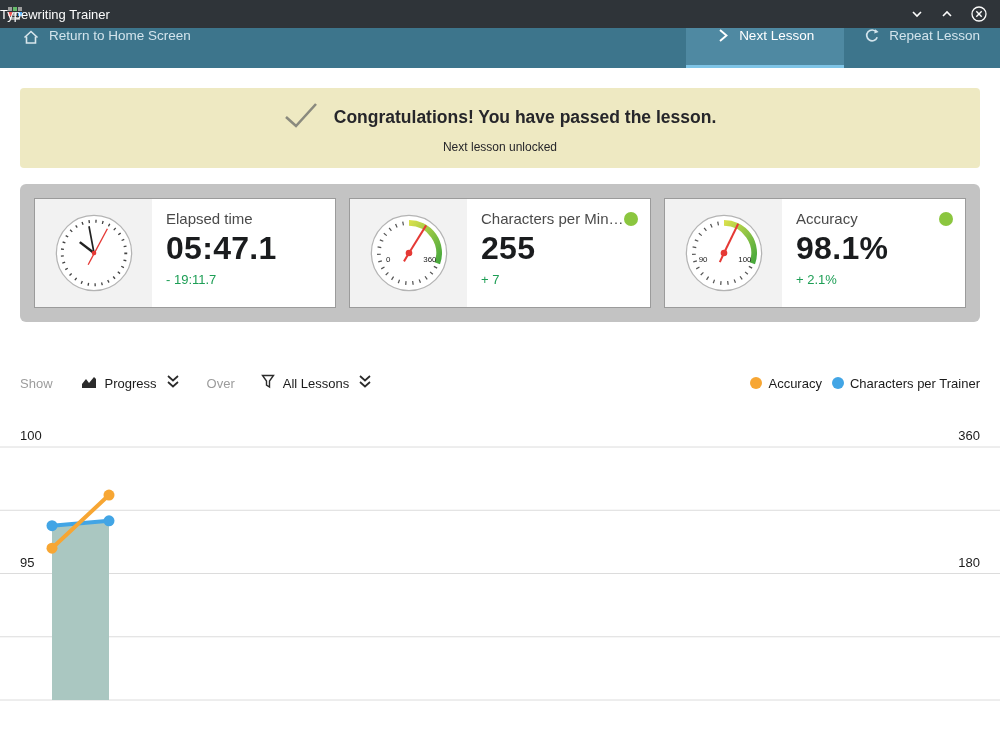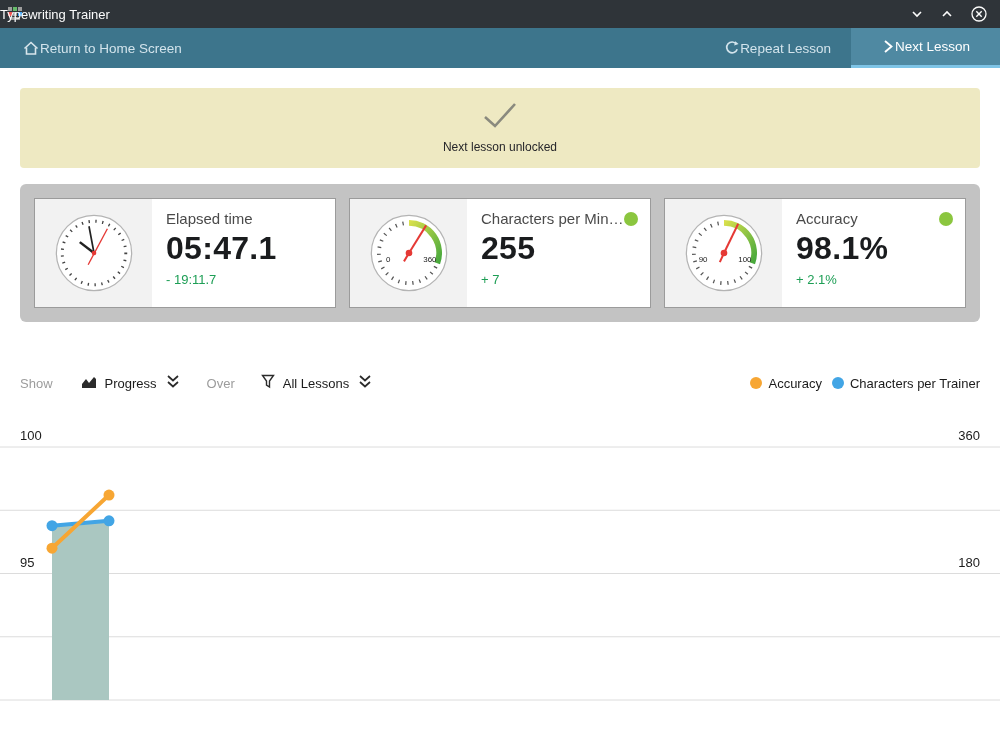--- a/index.html
+++ b/index.html
@@ -10,21 +10,21 @@
   .titlebar { height:28px; background:#2f3439; display:flex; align-items:center;
     color:#fcfcfc; font-size:13px; position:relative; }
   .app-icon { margin-left:7px; display:flex; align-items:center; }
   .tb-title { position:absolute; left:0; right:0; text-align:left; pointer-events:none; }
   .tb-controls { margin-left:auto; display:flex; align-items:center; gap:16px; margin-right:12px; }
   .tb-controls span { display:flex; align-items:center; }
 
   
   .toolbar { height:40px; background:#3d758c; display:flex; align-items:stretch;
     color:#d3e4ec; font-size:13.5px; }
-  .tool-btn { display:flex; align-items:center; padding:0 20px; cursor:default; }
+  .tool-btn { display:flex; align-items:flex-start; gap:9px; padding:0 20px; cursor:default; }
   .tool-btn.home { padding-left:22px; }
   .tool-spacer { flex:1; }
   .tool-btn.selected { background:#4f89a2; color:#ffffff; border-bottom:3px solid #7ec4e6; padding:0 30px; }
   .tool-btn .icn { display:flex; align-items:center; }
 
   
   .banner { margin:20px 20px 0; height:80px; background:#eee9c2; border-radius:4px;
     display:flex; flex-direction:column; align-items:center; justify-content:center; }
   .banner-row { display:flex; align-items:center; gap:16px; }
   .banner-title { font-size:17.5px; font-weight:bold; color:#26262a; }
@@ -115,46 +115,47 @@
   <div class="tool-btn home">
     <span class="icn">
       <svg width="18" height="18" viewBox="0 0 18 18">
         <polyline points="2.5,9.5 9,3.5 15.5,9.5" fill="none" stroke="#d9e6ec" stroke-width="1.6"></polyline>
         <polyline points="4.5,8.5 4.5,15 13.5,15 13.5,8.5" fill="none" stroke="#d9e6ec" stroke-width="1.6"></polyline>
       </svg>
     </span>
     <span>Return to Home Screen</span>
   </div>
   <div class="tool-spacer"></div>
+  <div class="tool-btn selected">
+    <span class="icn">
+      <svg width="14" height="15" viewBox="0 0 14 15">
+          <polyline points="4,2 10.5,7.5 4,13" fill="none" stroke="#ffffff" stroke-width="1.9"></polyline>
+        </svg>
+    </span>
+    <span>Next Lesson</span>
+  </div>
   <div class="tool-btn">
     <span class="icn">
       <svg width="16" height="16" viewBox="0 0 16 16">
         <path d="M13.2 9.2 A5.4 5.4 0 1 1 12.4 4.1" fill="none" stroke="#d3e4ec" stroke-width="1.7"></path>
         <polygon points="11.2,1.2 14.6,4.0 10.2,5.4" fill="#d3e4ec"></polygon>
       </svg>
     </span>
     <span>Repeat Lesson</span>
   </div>
-  <div class="tool-btn selected">
-    <span class="icn">
-      <svg width="14" height="15" viewBox="0 0 14 15">
-          <polyline points="4,2 10.5,7.5 4,13" fill="none" stroke="#ffffff" stroke-width="1.9"></polyline>
-        </svg>
-    </span>
-    <span>Next Lesson</span>
-  </div>
 </div>
 
 <div class="banner">
   <div class="banner-row">
     <span>
       <svg width="34" height="27" viewBox="0 0 34 27">
         <polyline points="2,15 12,24 32,2" fill="none" stroke="#8a8a7e" stroke-width="2.6"></polyline>
       </svg>
     </span>
+    <span class="banner-title">Congratulations! You have passed the lesson.</span>
   </div>
   <div class="banner-sub">Next lesson unlocked</div>
 </div>
 
 <div class="panel">
 
   <div class="card">
     <div class="icon-zone">
       <svg width="92" height="92" viewBox="0 0 110 110">
         <circle cx="55" cy="55" r="45" fill="#ffffff" stroke="#b4b4b4" stroke-width="1.5"></circle>

